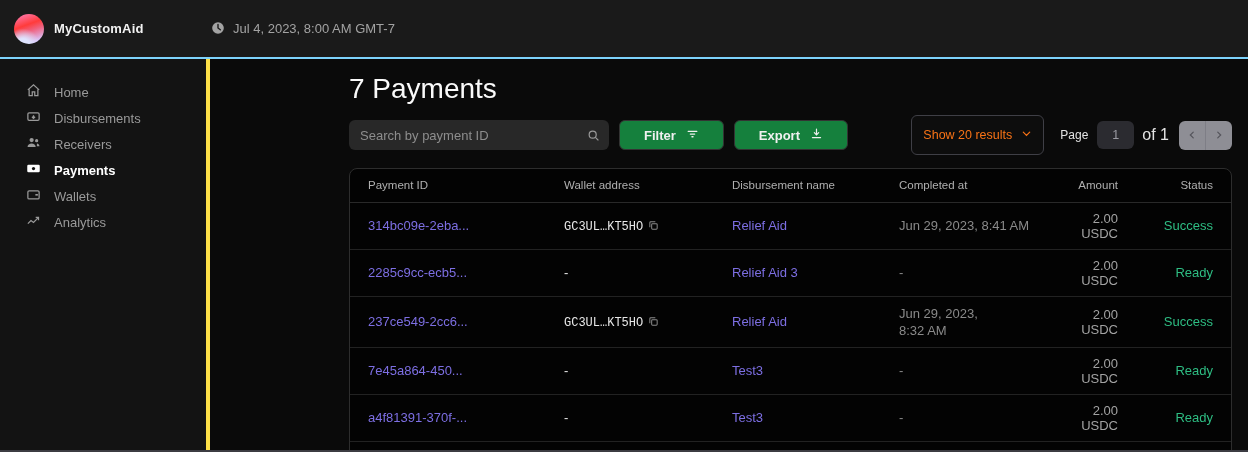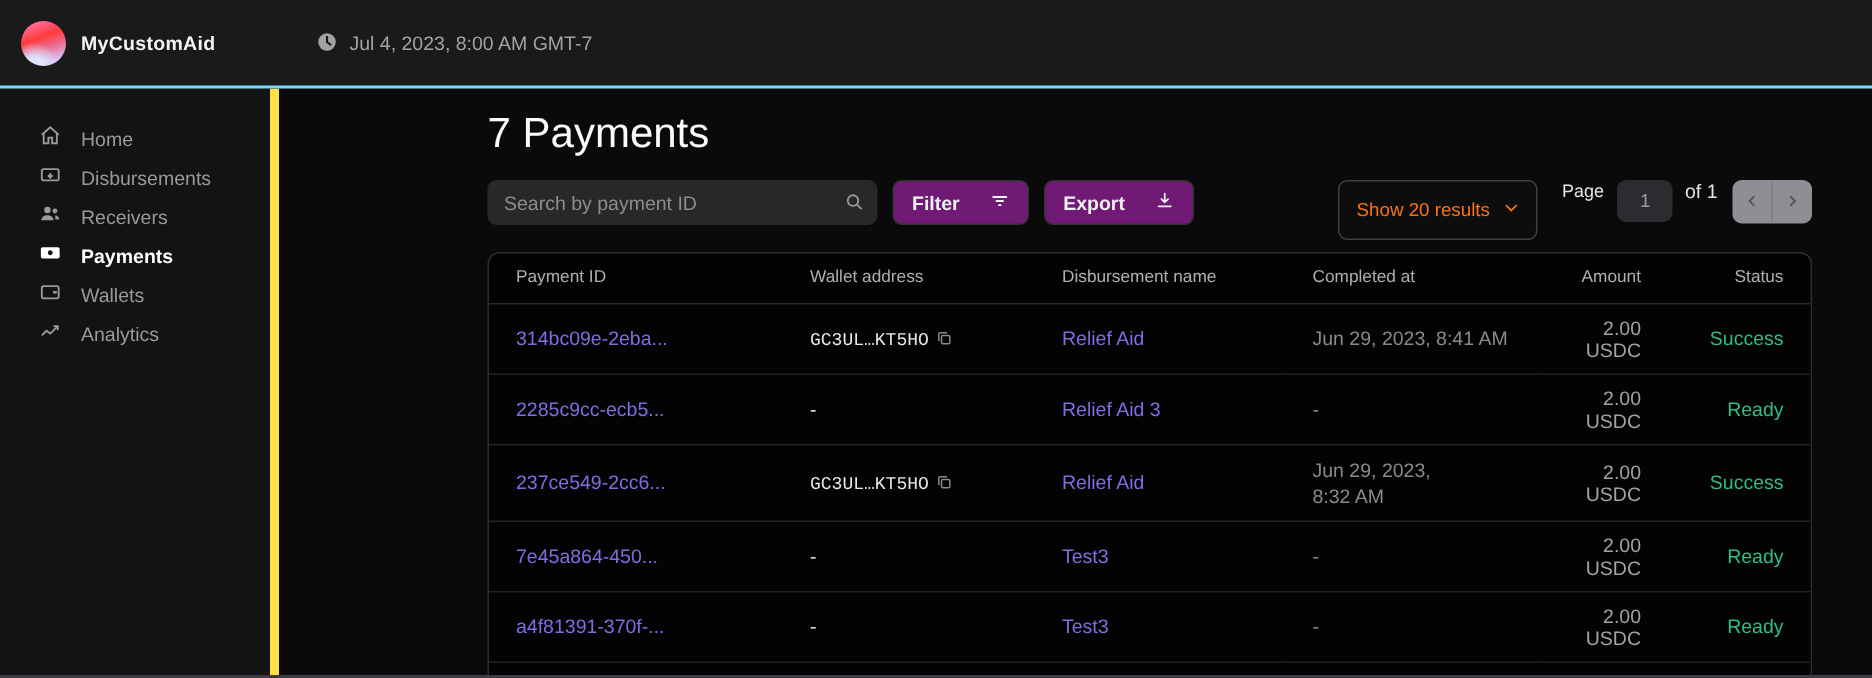--- a/index.html
+++ b/index.html
@@ -12,52 +12,52 @@
   .brand-wrap { display:flex; align-items:center; gap:10px; padding-left:14px; width:186px; }
   .logo { width:30px; height:30px; border-radius:50%;
     background:radial-gradient(circle at 30% 105%, #dfe4ff 0 18%, rgba(223,228,255,0) 45%),
                linear-gradient(160deg, #ff7ab0 5%, #ff3b3b 38%, #f0617e 55%, #d9c2f8 85%, #c3a8f2 100%); }
   .brand { font-size:13px; font-weight:bold; color:#f2f2f2; letter-spacing:.2px; }
   .timewrap { display:flex; align-items:flex-start; gap:8px; margin-left:25px; color:#a3a3a3; font-size:13px; }
   .timewrap svg { display:block; }
 
   
   .shell { display:flex; height:394px; }
-  .sidebar { width:186px; background:#131313; border-right:6px solid #fde047; padding-top:20px; flex:none; }
+  .sidebar { width:210px; background:#131313; border-right:4px solid #fde047; padding-top:20px; flex:none; }
   .nav-item { height:26px; display:flex; align-items:center; gap:13px; padding-left:26px;
     color:#9a9a9a; font-size:13px; cursor:pointer; }
   .nav-item svg { flex:none; }
   .nav-item.active { color:#ffffff; font-weight:bold; }
 
   
   .main { flex:1; padding:16px 40px 0 139px; }
   .page-title { font-size:28px; font-weight:500; color:#fafafa; line-height:28px; margin-bottom:17px; }
 
-  .controls { display:flex; height:30px; margin-bottom:18px; }
+  .controls { display:flex; align-items:center; height:30px; margin-bottom:18px; }
   .search-box { position:relative; width:260px; height:30px; }
   .search-box input { width:100%; height:100%; background:#282828; border:none; border-radius:6px;
     color:#ddd; font-size:13px; padding:0 30px 0 11px; outline:none; font-family:"Liberation Sans",sans-serif; }
   .search-box input::placeholder { color:#8d8d8d; }
   .search-ic { position:absolute; right:9px; top:8px; color:#9a9a9a; }
 
-  .btn { height:30px; display:flex; align-items:center; gap:20px; padding:0 12px;
-    background:#701a75; border:1px solid #333; border-radius:6px; color:#f0f0f0;
+  .btn { height:30px; display:flex; align-items:center; gap:10px; padding:0 24px;
+    background:#15803d; border:1px solid #333; border-radius:6px; color:#f0f0f0;
     font-size:13px; font-weight:bold; cursor:pointer; }
   .btn + .btn { margin-left:10px; }
   .search-box + .btn { margin-left:10px; }
   .spacer { flex:1; }
 
   .select { height:40px; display:flex; align-items:center; gap:9px; padding:0 11px;
     background:#0d0d0d; border:1px solid #3f3f46; border-radius:6px; color:#f97316;
     font-size:12.5px; font-weight:500; cursor:pointer; }
   .pg-label { font-size:12px; color:#e3e3e3; font-weight:500; margin-left:16px; }
   .pg-input { width:37px; height:28px; background:#2b2b30; border:none; border-radius:6px;
     color:#9a9aa2; font-size:12.5px; text-align:center; margin-left:9px; outline:none;
     font-family:"Liberation Sans",sans-serif; }
-  .pg-total { font-size:13px; color:#e3e3e3; font-weight:500; margin-left:8px; }
+  .pg-total { font-size:16px; color:#e3e3e3; font-weight:500; margin-left:8px; }
   .pager { width:53px; height:29px; margin-left:10px; background:#8e8e95; border-radius:6px;
     display:flex; overflow:hidden; }
   .pager .half { flex:1; display:flex; align-items:center; justify-content:center; color:#55555c; cursor:default; }
   .pager .half:first-child { border-right:1px solid #7e7e86; }
 
   
   .tablewrap { border:1px solid #2d2d2d; border-radius:8px; overflow:hidden; background:#030303; }
   table { width:100%; border-collapse:collapse; table-layout:fixed; }
   thead th { height:33px; font-size:11.5px; font-weight:400; color:#b0b0b0; text-align:left;
     padding:0 18px; border-bottom:1px solid #292929; white-space:nowrap; }

